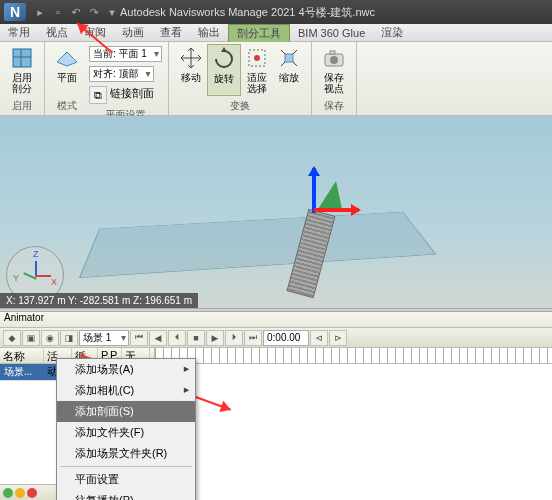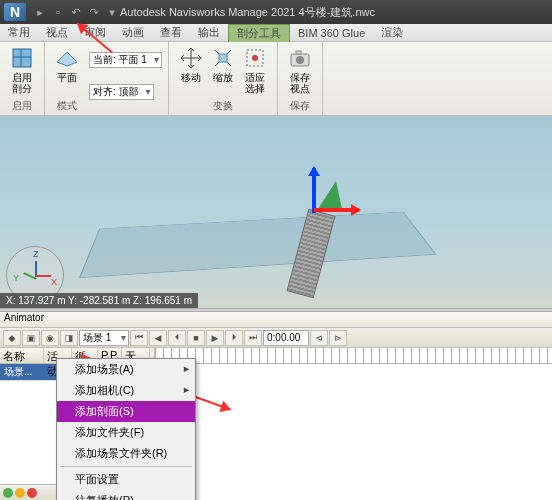--- a/index.html
+++ b/index.html
@@ -12,21 +12,21 @@
 .title-right{width:80px}
 .menubar{height:18px;background:linear-gradient(#f0f0f0,#dedede);display:flex;align-items:center;border-bottom:1px solid #bbb}
 .tab{padding:1px 8px;font-size:11px;color:#444}
 .tab.active{background:#9fbf7f;border:1px solid #6a9a4a;border-bottom:none}
 .ribbon{height:74px;background:linear-gradient(#f5f5f0,#e8e8e0);border-bottom:1px solid #bbb;display:flex}
 .panel{border-right:1px solid #c0c0b8;padding:2px 6px;display:flex;flex-direction:column}
 .panel-title{text-align:center;font-size:10px;color:#555;margin-top:auto;padding-top:2px}
 .big-btn{display:flex;flex-direction:column;align-items:center;padding:2px 4px;cursor:pointer}
 .big-btn-icon{width:24px;height:24px}
 .big-btn-label{font-size:10px;text-align:center;margin-top:2px;line-height:1.1}
-.row{display:flex;align-items:flex-start;gap:3px;margin:8px 0;font-size:10px}
+.row{display:flex;align-items:flex-start;gap:3px;margin:2px 0;font-size:10px}
 .dropdown{background:#fff;border:1px solid #aaa;padding:0 14px 0 3px;font-size:10px;position:relative;height:16px;line-height:14px;min-width:60px}
 .dropdown::after{content:"▾";position:absolute;right:2px;color:#666}
 .small-btn{width:18px;height:18px;border:1px solid #bbb;background:#f0f0f0;display:flex;align-items:center;justify-content:center}
 .viewport{position:relative;height:192px;background:linear-gradient(#a5c9d8 0%,#b8d4dc 60%,#d0d8d0 100%);overflow:hidden}
 .plane{position:absolute;left:95px;top:85px;width:330px;height:80px;background:rgba(130,170,190,0.35);border:1px solid rgba(90,130,160,0.6);transform:perspective(400px) rotateX(55deg) rotateZ(-6deg)}
 .building{position:absolute;left:297px;top:95px;width:28px;height:85px;background:repeating-linear-gradient(0deg,#888 0 2px,#aaa 2px 4px);transform:rotate(15deg);border:1px solid #666}
 .gizmo-z{position:absolute;left:312px;top:52px;width:4px;height:45px;background:#0040ff}
 .gizmo-z::before{content:"";position:absolute;top:-8px;left:-4px;border:6px solid transparent;border-bottom:10px solid #0040ff}
 .gizmo-x{position:absolute;left:314px;top:92px;width:45px;height:4px;background:#ff2020}
 .gizmo-x::after{content:"";position:absolute;right:-8px;top:-4px;border:6px solid transparent;border-left:10px solid #ff2020}
@@ -42,21 +42,21 @@
 .scene-combo::after{content:"▾";position:absolute;right:2px;color:#666}
 .time-field{background:#fff;border:1px solid #aaa;padding:0 3px;font-size:10px;height:16px;width:46px}
 .animator-body{display:flex;height:154px}
 .left-pane{width:155px;background:#fff;border-right:1px solid #bbb}
 .col-headers{display:flex;height:16px;background:linear-gradient(#f8f8f0,#e0e0d0);border-bottom:1px solid #bbb;font-size:10px}
 .col-headers span{padding:1px 3px;border-right:1px solid #ccc}
 .tree-item{background:#3a6aa8;color:#fff;padding:1px 4px;font-size:10px;border-bottom:1px solid #ddd}
 .context-menu{position:absolute;left:56px;top:358px;background:#f0f0f0;border:1px solid #888;box-shadow:2px 2px 4px rgba(0,0,0,0.3);z-index:100;font-size:10.5px}
 .menu-item{padding:3px 28px 3px 18px;position:relative;white-space:nowrap;cursor:default}
 .menu-item.has-sub::after{content:"▸";position:absolute;right:6px;color:#444}
-.menu-item.highlighted{background:#a21caf;color:#fff}
+.menu-item.highlighted{background:#737373;color:#fff}
 .menu-sep{height:1px;background:#c0c0c0;margin:2px 3px}
 .timeline{flex:1;background:#fff;position:relative}
 .ruler{height:16px;background:linear-gradient(#f0f0e0,#e0e0d0);border-bottom:1px solid #bbb;background-image:repeating-linear-gradient(90deg,#aaa 0 1px,transparent 1px 8px);font-size:7px;color:#666}
 .arrow-red{position:absolute;width:2px;background:#ff3030;transform-origin:top left;z-index:50}
 .arrow-red::after{content:"";position:absolute;bottom:-6px;left:-5px;border:6px solid transparent;border-top:10px solid #ff3030}
 .statusbar{position:absolute;bottom:0;left:0;width:155px;height:16px;background:linear-gradient(#f0f0e8,#dedecd);border-top:1px solid #bbb;display:flex;align-items:center;gap:2px;padding:0 3px}
 .status-dot{width:10px;height:10px;border-radius:50%}
 </style>
 </head>
 <body>
@@ -125,34 +125,41 @@
   </div>
 
   <div class="panel">
     <div style="display:flex">
       <div class="big-btn">
         <svg class="big-btn-icon" viewBox="0 0 24 24">
             <path d="M12 2v20M2 12h20M12 2l-3 3M12 2l3 3M12 22l-3-3M12 22l3-3M2 12l3-3M2 12l3 3M22 12l-3-3M22 12l-3 3" stroke="#444" fill="none"></path>
           </svg>
         <div class="big-btn-label">移动</div>
       </div>
+      <div class="big-btn" style="background:#d8e0c8;border:1px solid #a0b080">
+        <svg class="big-btn-icon" viewBox="0 0 24 24">
+            <path d="M12 4a8 8 0 1 1-8 8" stroke="#444" fill="none" stroke-width="2"></path>
+            <path d="M12 0l-3 5h6z" fill="#444"></path>
+          </svg>
+        <div class="big-btn-label">旋转</div>
+      </div>
+      <div class="big-btn">
+        <svg class="big-btn-icon" viewBox="0 0 24 24">
+            <rect x="4" y="4" width="16" height="16" stroke="#666" fill="none" stroke-dasharray="2"></rect>
+            <circle cx="12" cy="12" r="3" fill="#d04040"></circle>
+          </svg>
+        <div class="big-btn-label" style="white-space:pre">适应
+选择</div>
+      </div>
       <div class="big-btn">
         <svg class="big-btn-icon" viewBox="0 0 24 24">
             <rect x="8" y="8" width="8" height="8" stroke="#5a8aba" fill="#a8c8e0"></rect>
             <path d="M4 4l4 4M20 4l-4 4M4 20l4-4M20 20l-4-4" stroke="#444"></path>
           </svg>
         <div class="big-btn-label">缩放</div>
-      </div>
-      <div class="big-btn">
-        <svg class="big-btn-icon" viewBox="0 0 24 24">
-            <rect x="4" y="4" width="16" height="16" stroke="#666" fill="none" stroke-dasharray="2"></rect>
-            <circle cx="12" cy="12" r="3" fill="#d04040"></circle>
-          </svg>
-        <div class="big-btn-label" style="white-space:pre">适应
-选择</div>
       </div>
     </div>
     <div class="panel-title">变换</div>
   </div>
 
   <div class="panel">
     <div class="big-btn">
       <svg class="big-btn-icon" viewBox="0 0 24 24">
           <rect x="3" y="8" width="18" height="12" rx="2" fill="#ddd" stroke="#888"></rect>
           <circle cx="12" cy="14" r="4" fill="#888"></circle>

